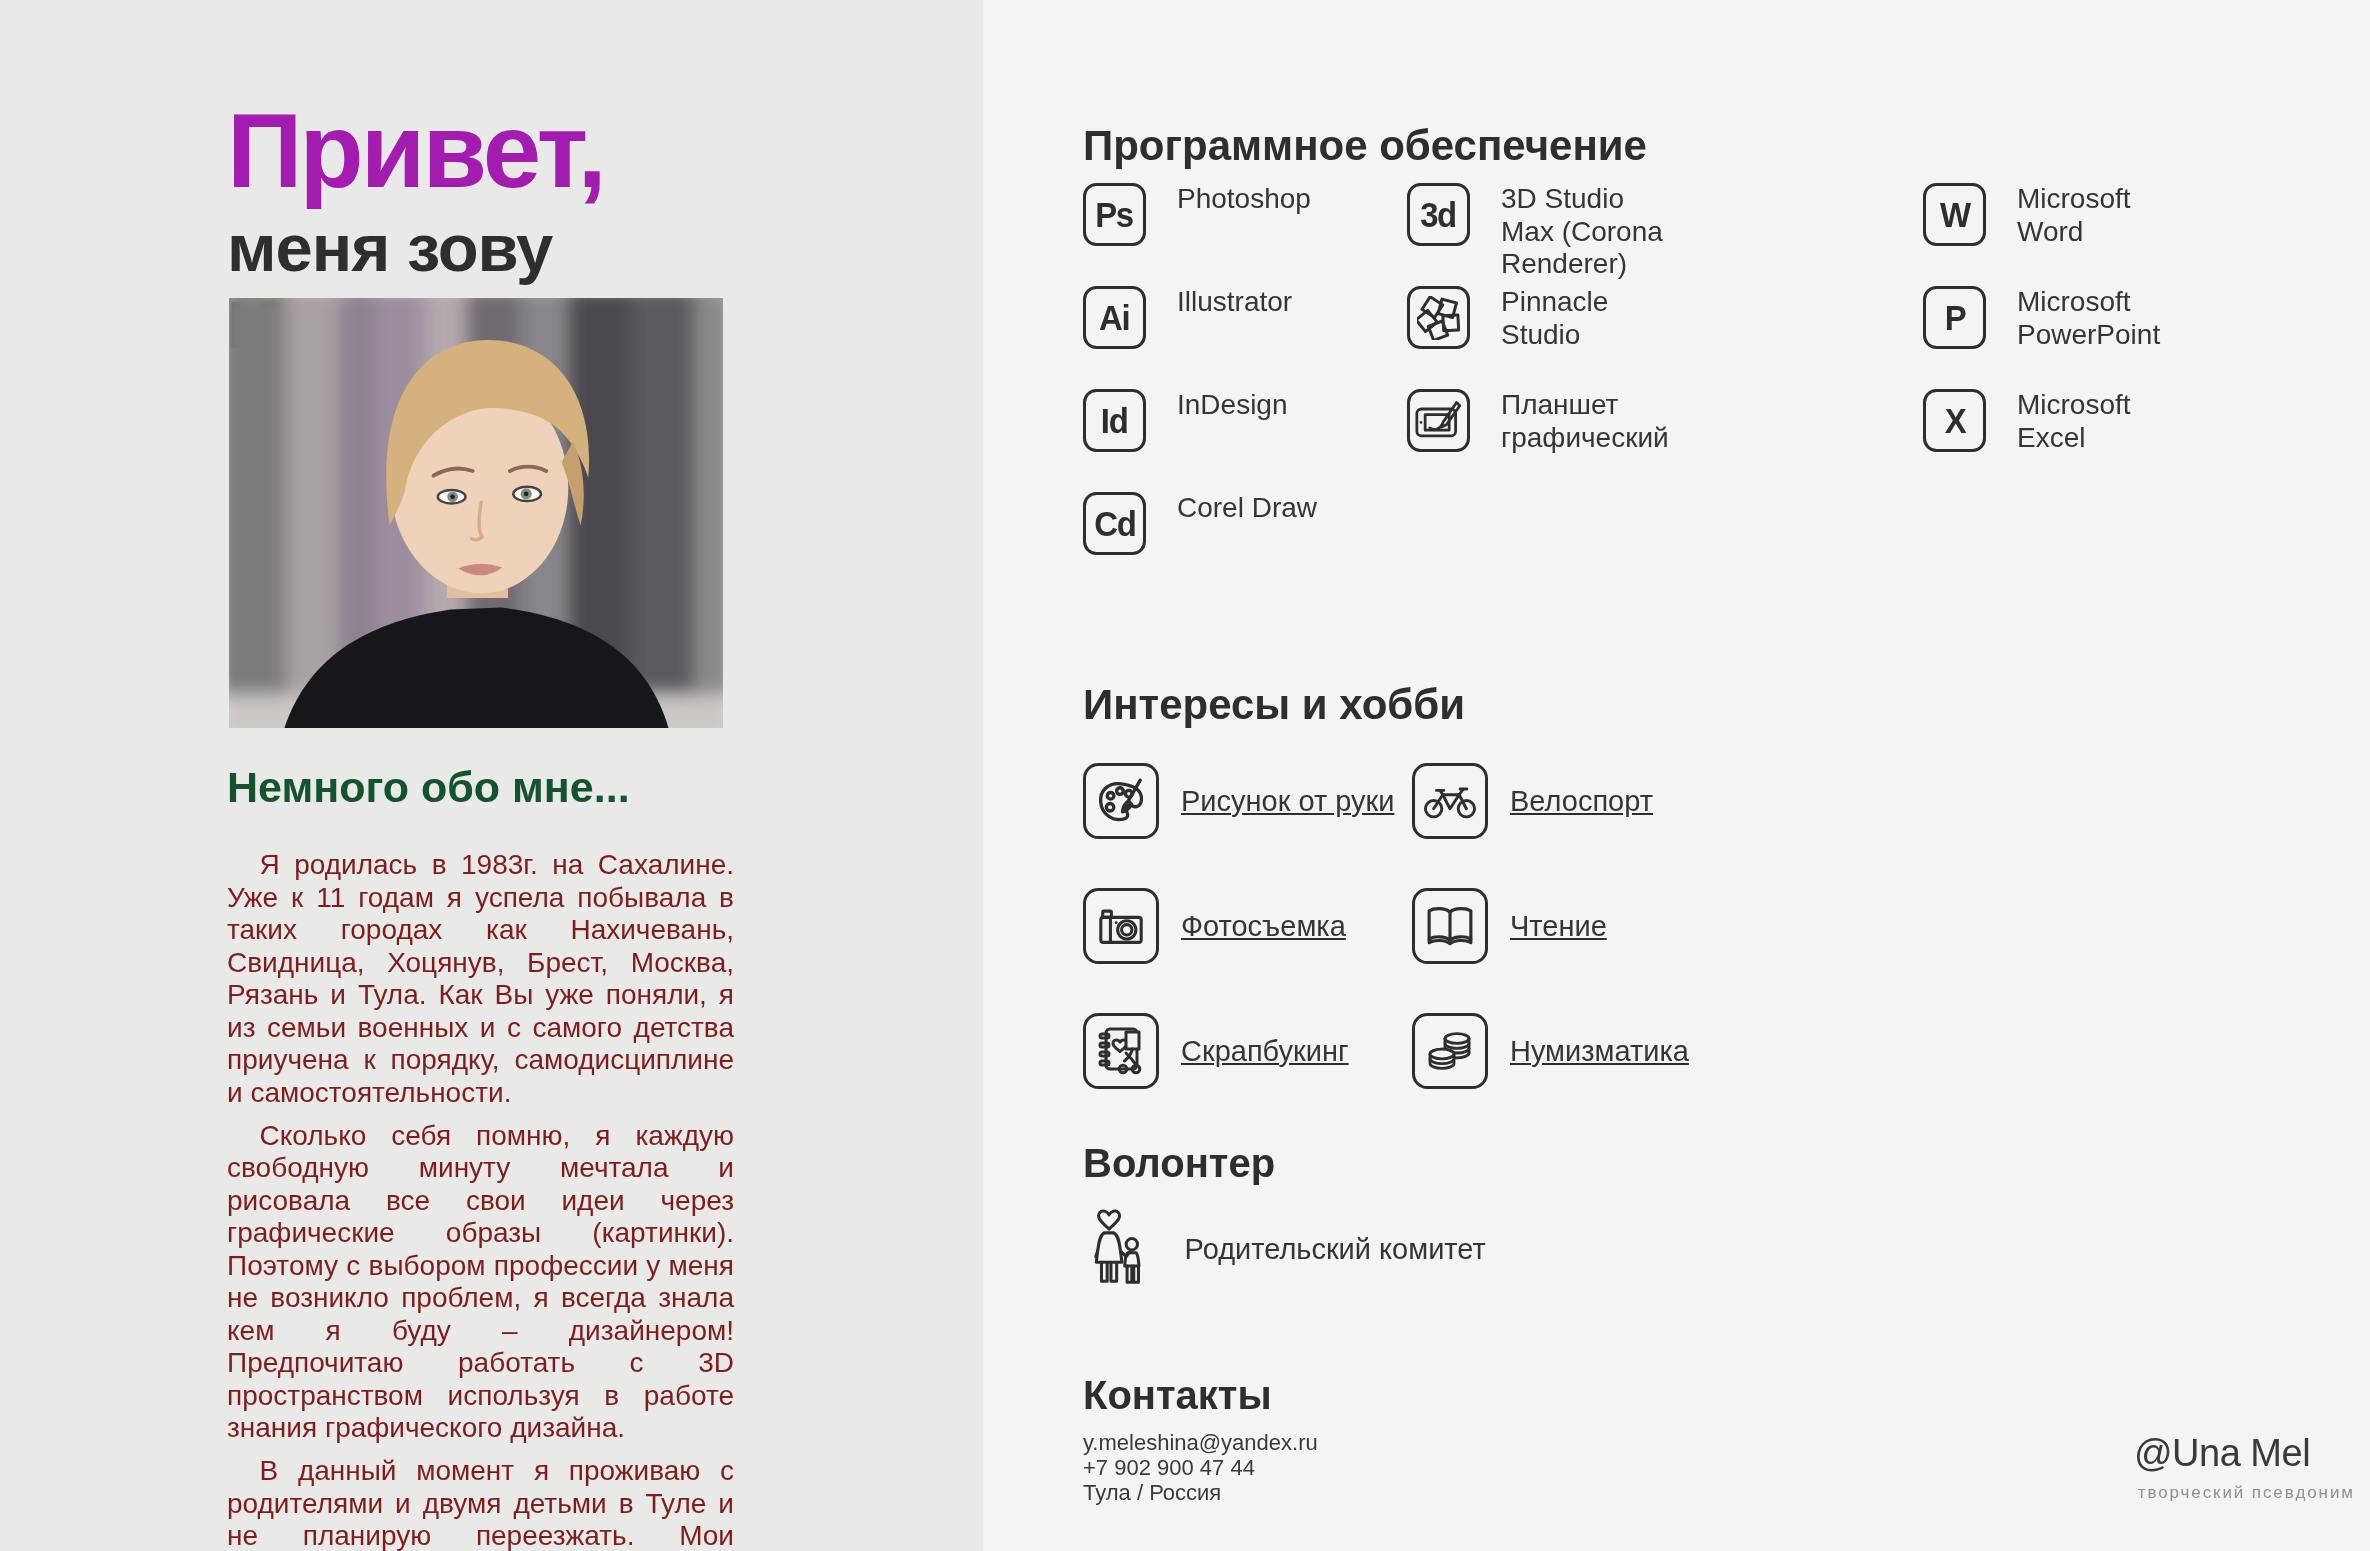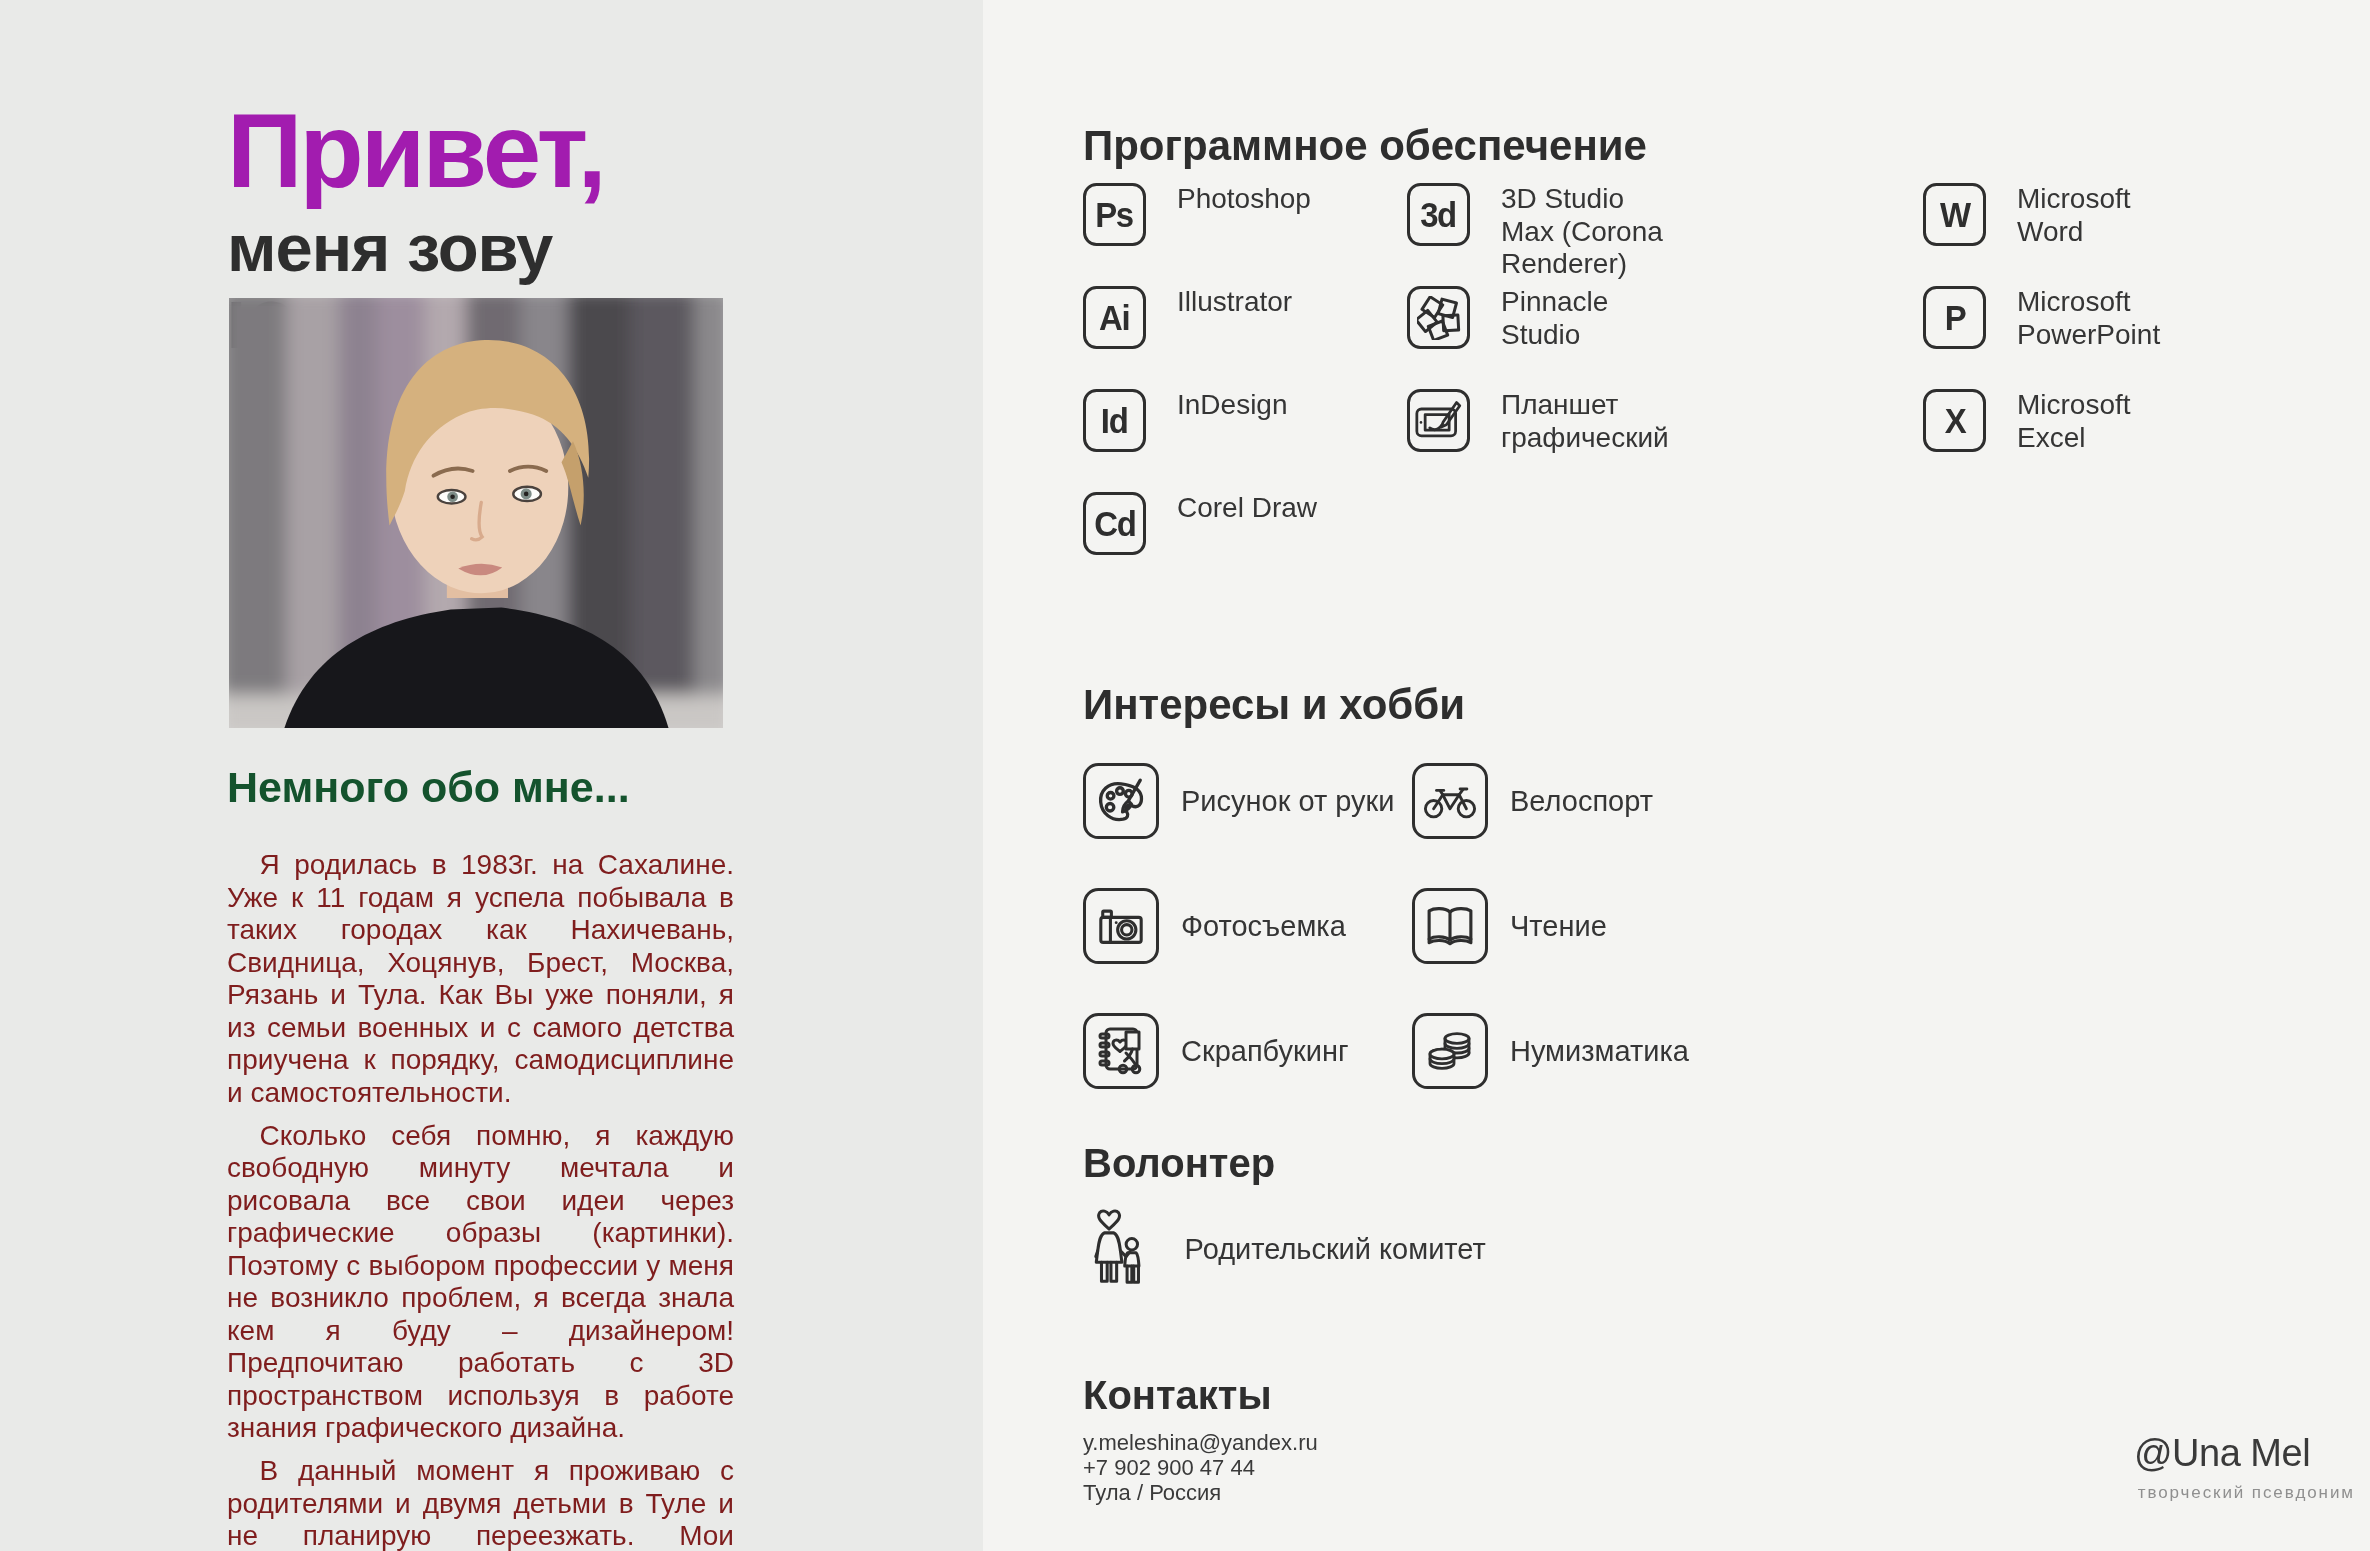--- a/index.html
+++ b/index.html
@@ -27,21 +27,21 @@
   .sw-col1 { left:0; } .sw-col2 { left:324px; } .sw-col3 { left:840px; }
   .sw-row { display:flex; align-items:flex-start; height:63px; margin-bottom:40px; }
   .badge { flex:0 0 63px; width:63px; height:63px; border:3.8px solid #2e2e2e; border-radius:13.4px;
            display:flex; align-items:center; justify-content:center; background:transparent; }
   .badge span { font-size:35px; font-weight:bold; letter-spacing:-1.4px; color:#2e2e2e; transform:scaleX(.94); }
   .sw-label { margin-left:31px; font-size:28px; line-height:32.5px; color:#353535; white-space:pre-line; }
 
   #hobbies { position:absolute; left:100px; top:681px; }
   .hb-col { position:absolute; top:82px; }
   .hb-col1 { left:0; } .hb-col2 { left:329px; }
-  .hb-row { display:flex; align-items:center; height:76px; margin-bottom:49px; }
+  .hb-row { display:flex; align-items:center; height:76px; margin-bottom:49px;text-decoration:underline; }
   .hb-box { flex:0 0 76px; width:76px; height:76px; border:3.8px solid #2e2e2e; border-radius:15.3px;
             display:flex; align-items:center; justify-content:center; }
   .hb-label { margin-left:22px; font-size:29px; color:#353535; }
 
   #volunteer { position:absolute; left:100px; top:1141px; }
   .vol-row { display:flex; align-items:center; margin-top:23px; margin-left:8.6px;gap:8px; }
   .vol-label { margin-left:30px; font-size:29px; color:#353535; }
 
   #contacts { position:absolute; left:100px; top:1373px; }
   #contacts .sec-h { font-size:40px; }

